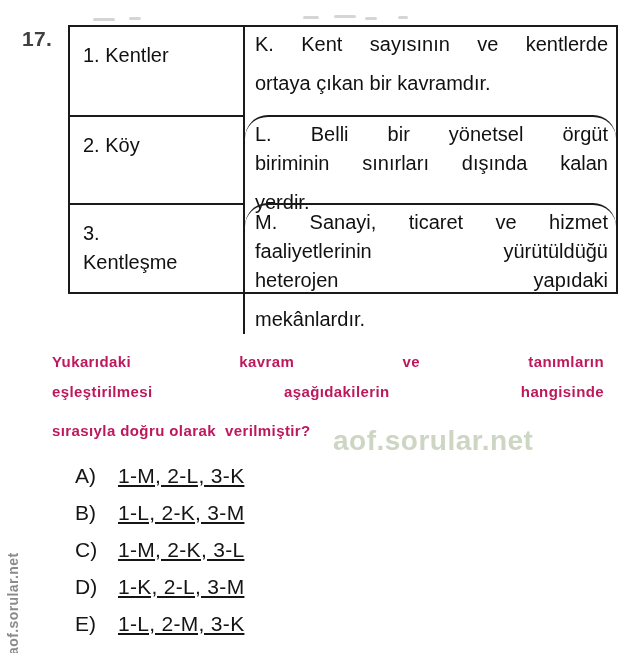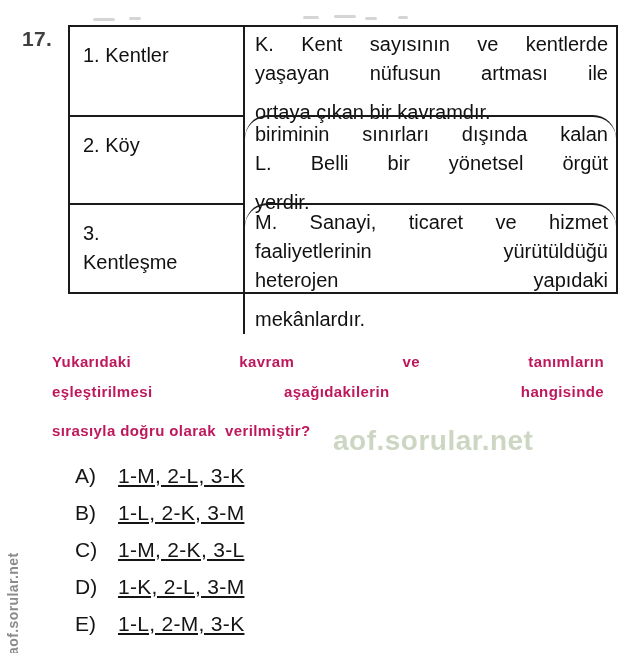--- a/index.html
+++ b/index.html
@@ -75,30 +75,29 @@
 
 <div class="qnum">17.</div>
 
 <div class="match-table">
 
   <div class="cell term row1">
     <div class="tline">1. Kentler</div>
   </div>
   <div class="cell def row1">
     <div class="jline">K. Kent sayısının ve kentlerde</div>
-    <div class="jline">yaşayan nüfusun artması ile</div>
     <div class="lline">ortaya çıkan bir kavramdır.</div>
   </div>
 
   <div class="cell term row2">
     <div class="tline">2. Köy</div>
   </div>
   <div class="cell def row2">
+    <div class="jline">L. Belli bir yönetsel örgüt</div>
     <div class="jline">biriminin sınırları dışında kalan</div>
-    <div class="jline">L. Belli bir yönetsel örgüt</div>
     <div class="lline">yerdir.</div>
   </div>
 
   <div class="cell term row2 row3">
     <div class="tline">3.</div>
     <div class="tline">Kentleşme</div>
   </div>
   <div class="cell def row2 row3">
     <div class="jline">M. Sanayi, ticaret ve hizmet</div>
     <div class="jline">faaliyetlerinin yürütüldüğü</div>

